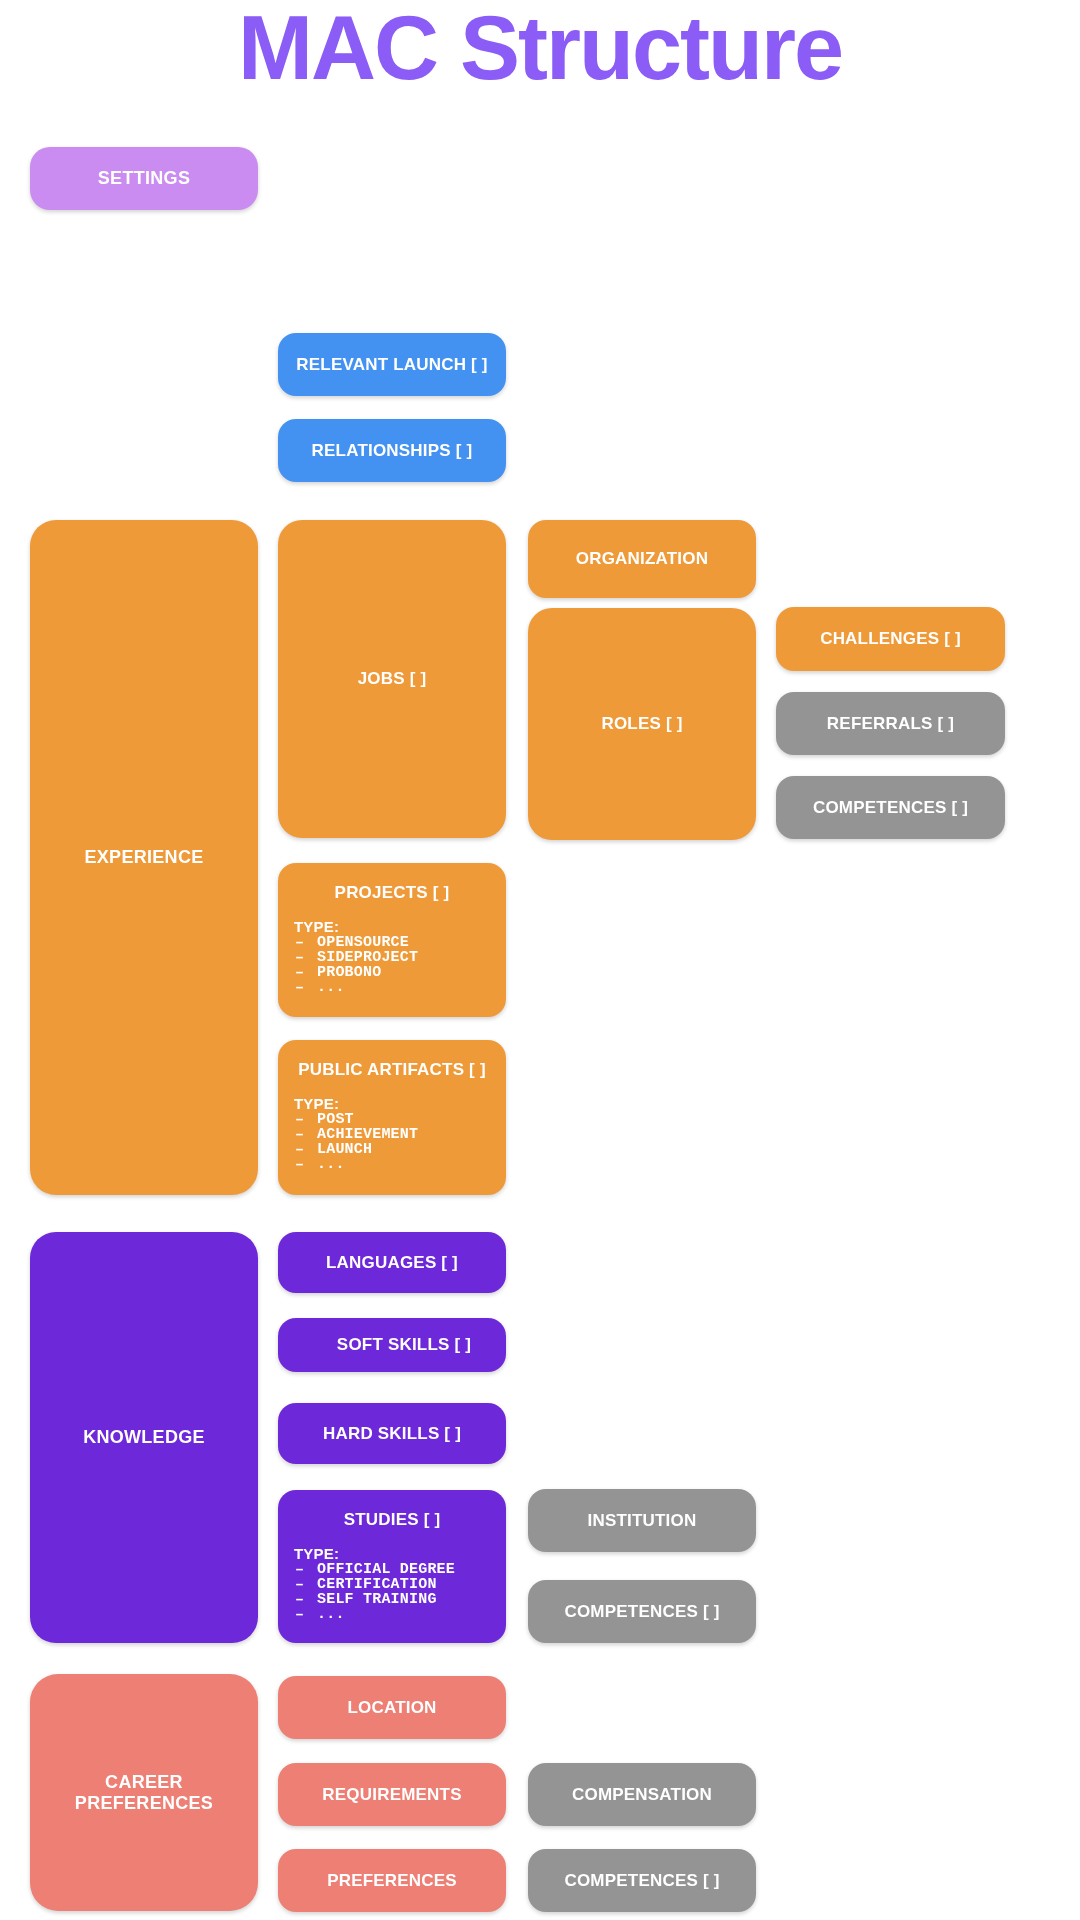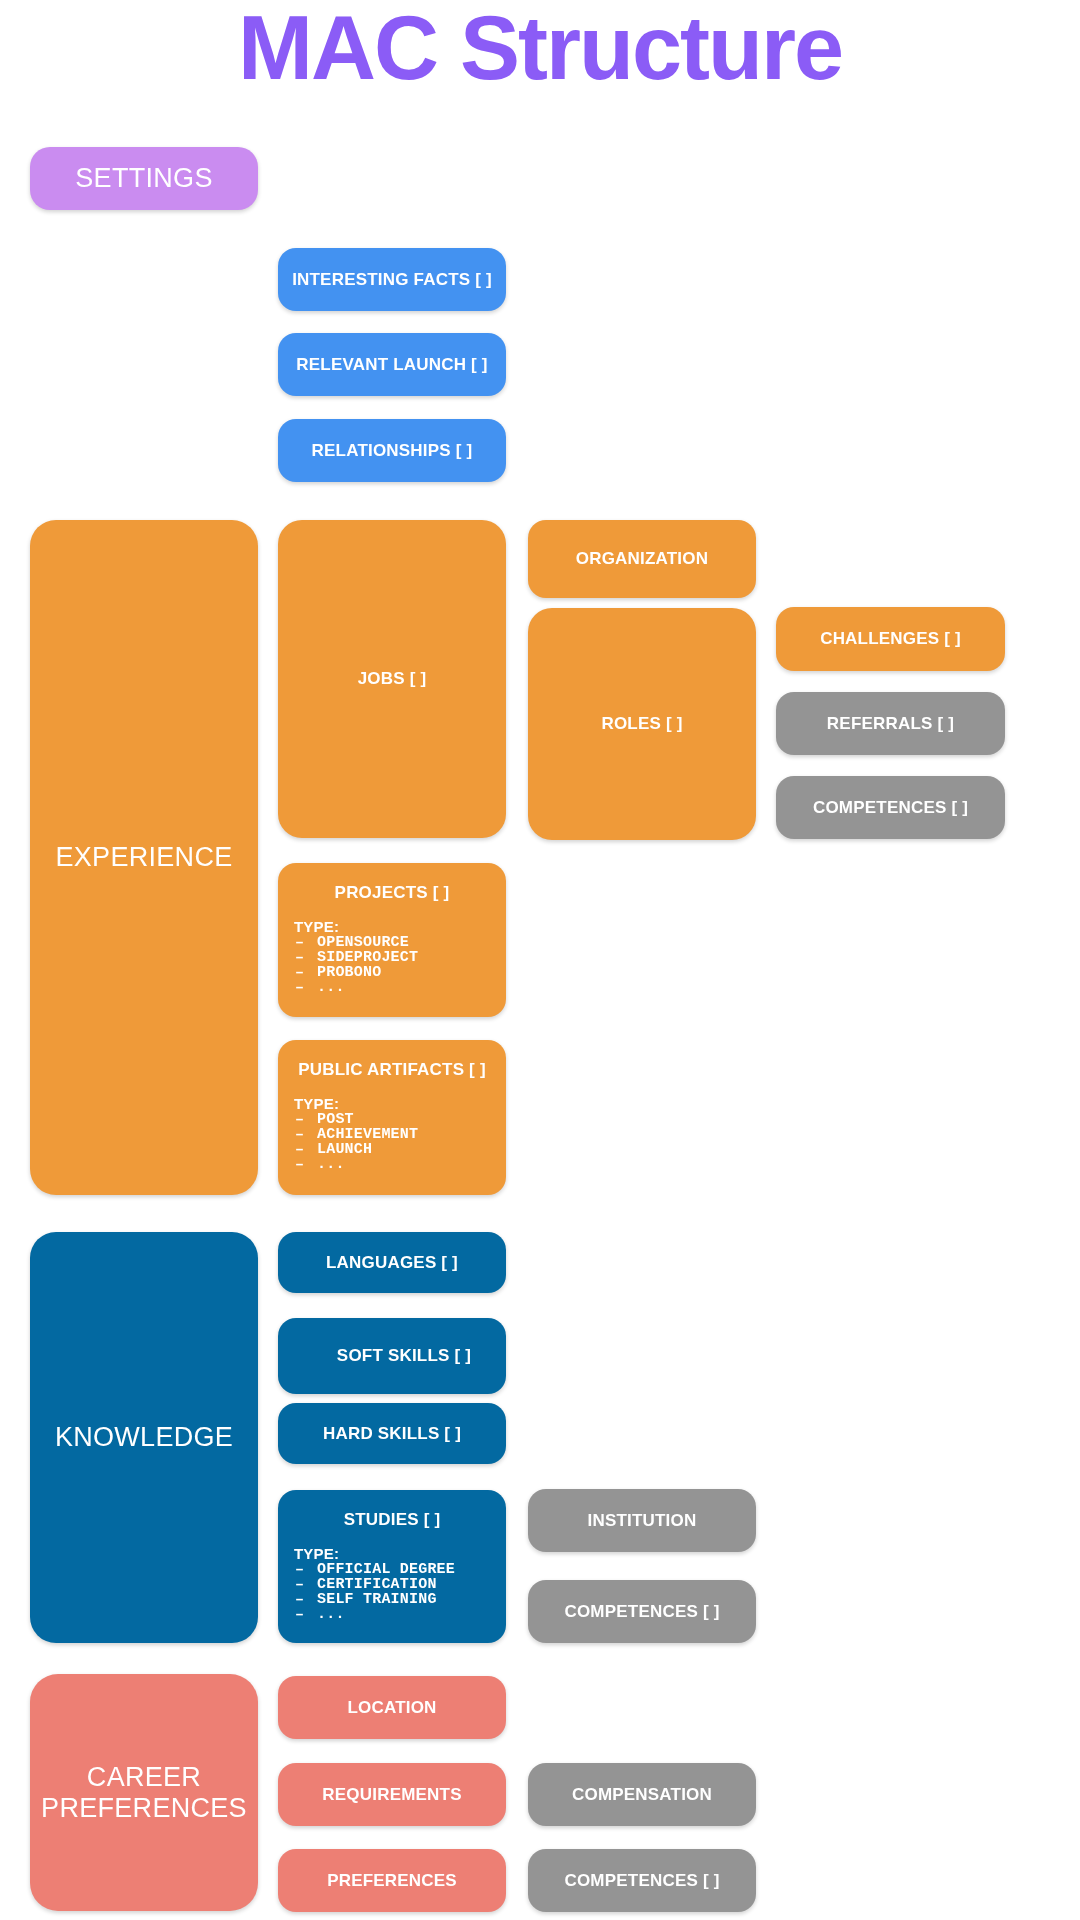--- a/index.html
+++ b/index.html
@@ -9,52 +9,49 @@
   }
   .title{
     position:absolute;top:0;left:0;width:100%;text-align:center;
     font-size:90px;line-height:96px;font-weight:700;letter-spacing:-2px;color:#8b5cf6;
   }
   .node{
     position:absolute;box-sizing:border-box;display:flex;
     align-items:center;justify-content:center;text-align:center;
     color:#ffffff;box-shadow:0 2px 4px rgba(0,0,0,0.18);
   }
-  .parent{border-radius:26px;font-size:27px;font-weight:400;letter-spacing:.3px;padding:0 10px;}
+  .parent{border-radius:26px;font-size:18px;font-weight:700;letter-spacing:.3px;padding:0 10px;}
   .child{border-radius:18px;font-size:17px;font-weight:700;letter-spacing:.2px;}
   .typebox{
     border-radius:18px;flex-direction:column;align-items:stretch;justify-content:flex-start;
     padding:20px 16px 10px 16px;
   }
   .tb-title{text-align:center;font-size:17px;font-weight:700;letter-spacing:.2px;}
   .typelist{margin-top:17px;font-size:15px;font-weight:700;line-height:14px;text-align:left;letter-spacing:.2px;}
   .type-heading{margin-bottom:2px;}
   .type-item{position:relative;padding-left:23px;margin-top:1px;font-family:Liberation Mono, monospace;}
   .type-item::before{content:"\2013";position:absolute;left:1px;}
   .purple{background:#ca8cf0;}
   .blue{background:#4392f1;}
   .orange{background:#ef9a39;}
-  .green{background:#0369a1;}
+  .green{background:#6d28d9;}
   .salmon{background:#ed7f74;}
   .gray{background:#949494;}
 </style>
 </head>
 <body>
 
 <div id="canvas">
 
   <div class="title">MAC Structure</div>
 
   <div class="node parent purple" style="left:30px;top:147px;width:228px;height:63px;border-radius:20px;">
     <span>SETTINGS</span>
   </div>
 
-  <div class="node child blue" style="left:278px;top:248px;width:228px;height:63px;">
-    <span>INTERESTING FACTS [ ]</span>
-  </div>
   <div class="node child blue" style="left:278px;top:333px;width:228px;height:63px;">
     <span>RELEVANT LAUNCH [ ]</span>
   </div>
   <div class="node child blue" style="left:278px;top:419px;width:228px;height:63px;">
     <span>RELATIONSHIPS [ ]</span>
   </div>
 
   <div class="node parent orange" style="left:30px;top:520px;width:228px;height:675px;">
     <span>EXPERIENCE</span>
   </div>
@@ -98,21 +95,21 @@
       <div class="type-item">...</div>
     </div>
   </div>
 
   <div class="node parent green" style="left:30px;top:1232px;width:228px;height:411px;">
     <span>KNOWLEDGE</span>
   </div>
   <div class="node child green" style="left:278px;top:1232px;width:228px;height:61px;">
     <span>LANGUAGES [ ]</span>
   </div>
-  <div class="node child green" style="left:278px;top:1318px;width:228px;height:76px;padding-left:24px;">
+  <div class="node child green" style="left:278px;top:1318px;width:228px;height:54px;padding-left:24px;">
     <span>SOFT SKILLS [ ]</span>
   </div>
   <div class="node child green" style="left:278px;top:1403px;width:228px;height:61px;">
     <span>HARD SKILLS [ ]</span>
   </div>
 
   <div class="node typebox green" style="left:278px;top:1490px;width:228px;height:153px;">
     <div class="tb-title">STUDIES [ ]</div>
     <div class="typelist">
       <div class="type-heading">TYPE:</div>

